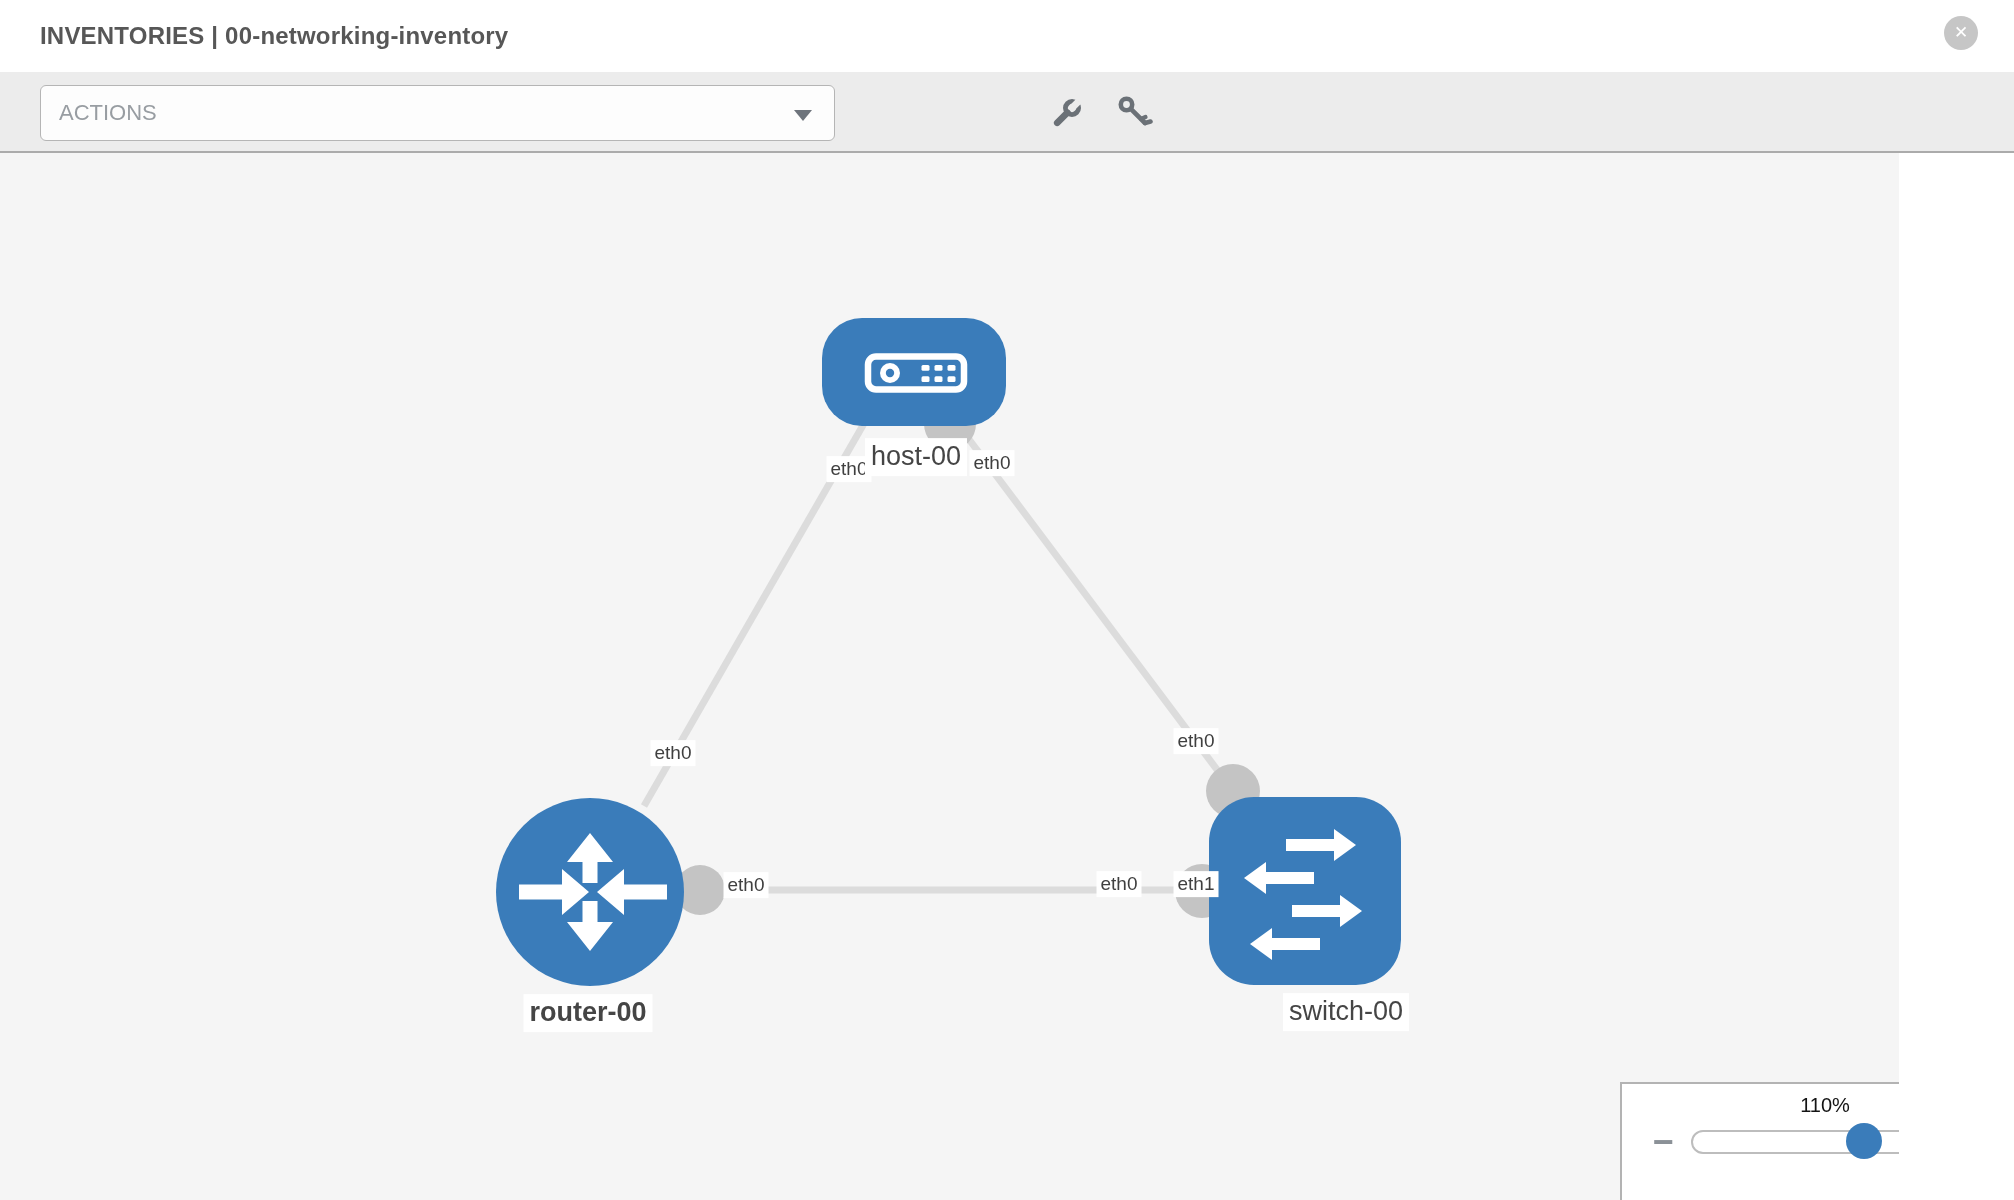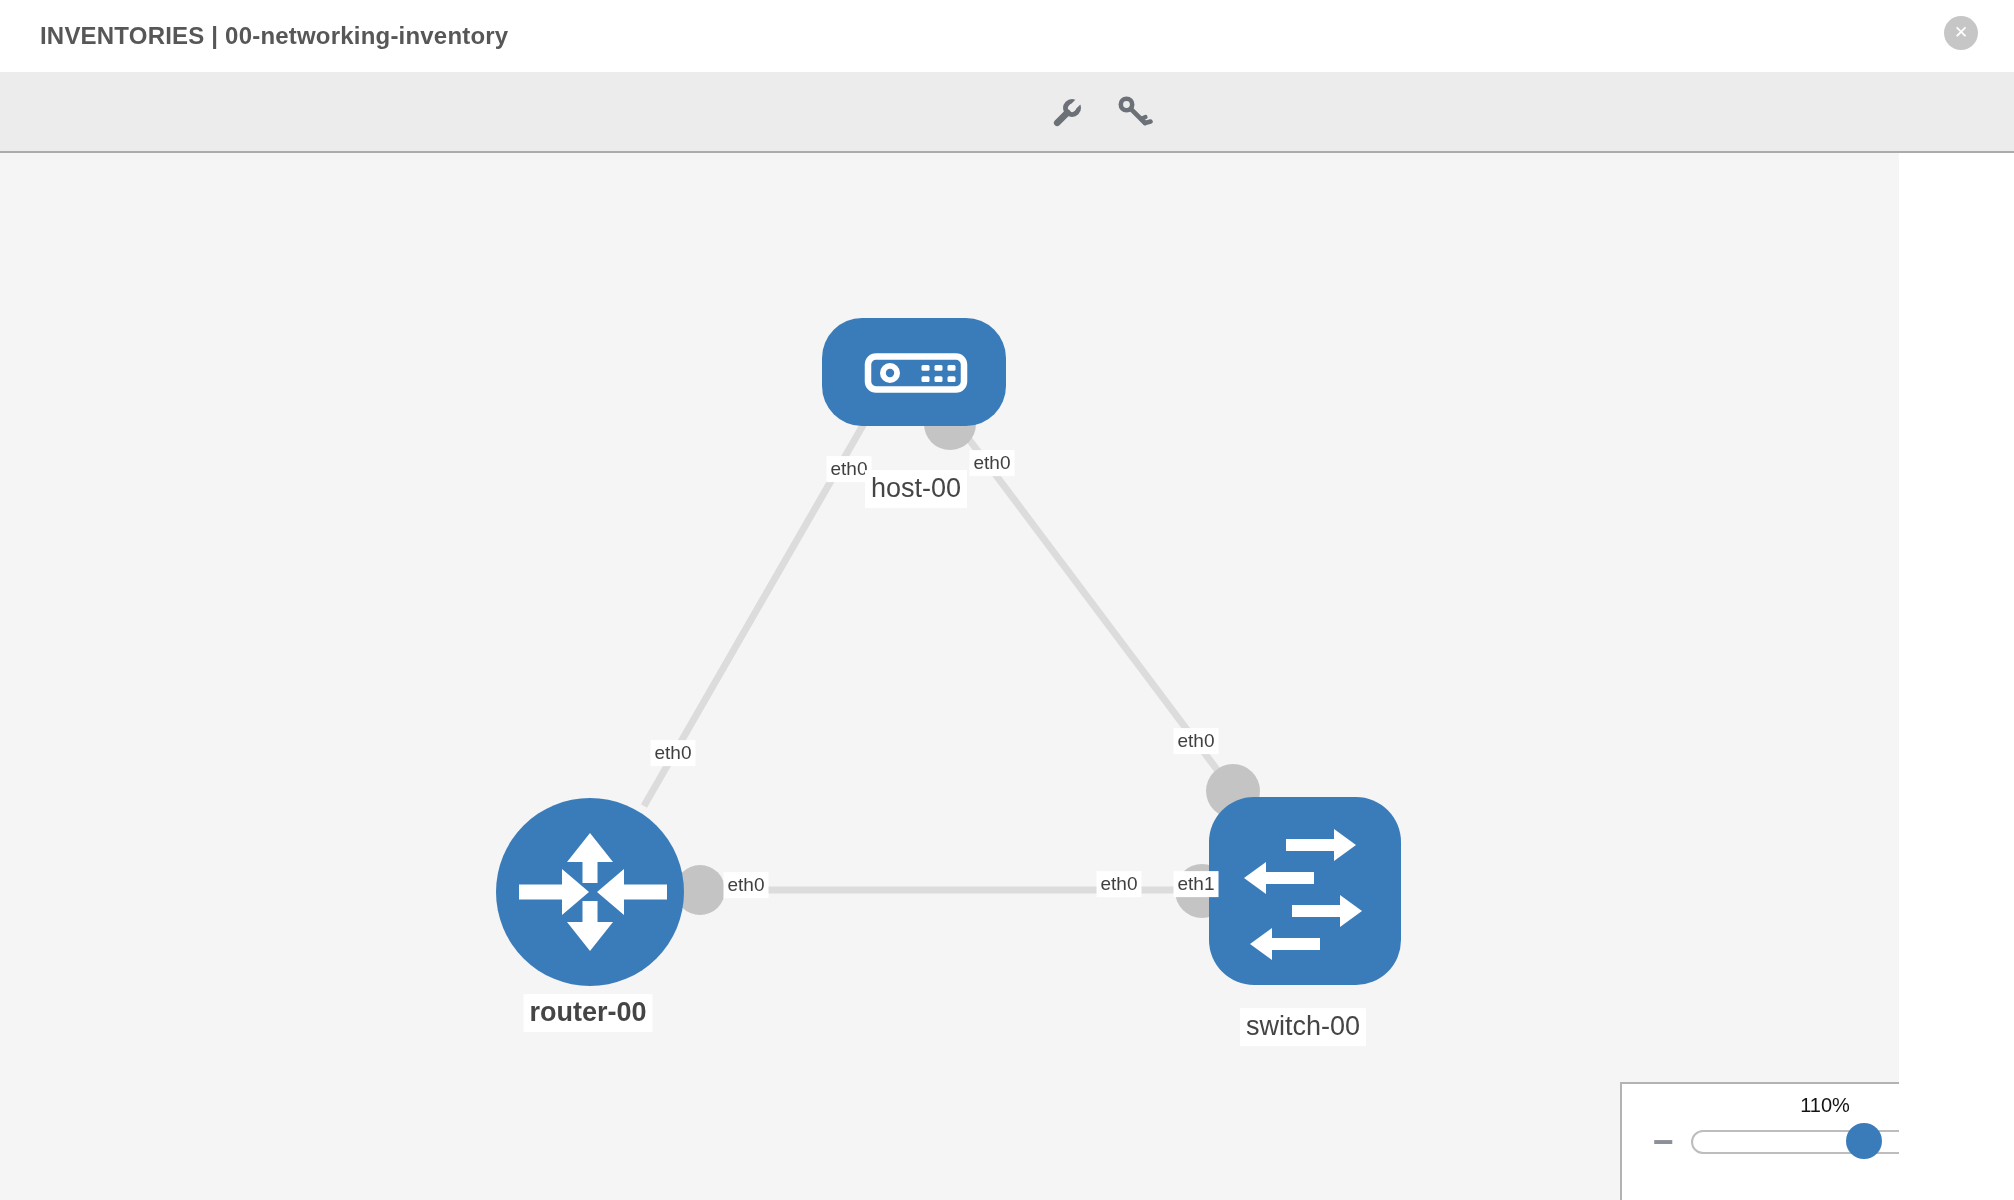--- a/index.html
+++ b/index.html
@@ -89,20 +89,24 @@
 <div class="app">
 
   <div class="header">
     <h1 class="page-title">INVENTORIES | 00-networking-inventory</h1>
     <button class="close-btn">
       <span>✕</span>
     </button>
   </div>
 
   <div class="toolbar">
+    <div class="select select-actions">
+      <span>ACTIONS</span>
+      <span class="caret"></span>
+    </div>
 
     <span class="tool-icon tool-icon-wrench">
       <svg width="36" height="36" viewBox="-18 -18 36 36">
         <g transform="rotate(45)">
           <circle cx="0" cy="-8.5" r="6.5" fill="none" stroke="#6b7177" stroke-width="5"></circle>
           <rect x="-3.4" y="-18" width="6.8" height="8" fill="#ececec"></rect>
           <line x1="0" y1="-2" x2="0" y2="12.5" stroke="#6b7177" stroke-width="6.5" stroke-linecap="round"></line>
         </g>
       </svg>
     </span>
@@ -176,23 +180,23 @@
     </svg>
 
     <span class="lbl" style="left:849px;top:316px;">eth0</span>
     <span class="lbl" style="left:992px;top:310px;">eth0</span>
     <span class="lbl" style="left:673px;top:600px;">eth0</span>
     <span class="lbl" style="left:1196px;top:588px;">eth0</span>
     <span class="lbl" style="left:746px;top:732px;">eth0</span>
     <span class="lbl" style="left:1119px;top:731px;">eth0</span>
     <span class="lbl" style="left:1196px;top:731px;">eth1</span>
 
-    <span class="lbl node-lbl" style="left:916px;top:304px;margin-top:32px;">host-00</span>
+    <span class="lbl node-lbl" style="left:916px;top:304px;">host-00</span>
     <span class="lbl node-lbl" style="left:588px;top:860px;font-weight:bold;">router-00</span>
-    <span class="lbl node-lbl" style="left:1303px;top:859px;margin-top:15px;">switch-00</span>
+    <span class="lbl node-lbl" style="left:1346px;top:859px;">switch-00</span>
 
     <div class="zoom-panel">
       <div class="zoom-level">110%</div>
       <button class="zoom-btn zoom-minus">−</button>
       <div class="zoom-track"></div>
       <div class="zoom-knob"></div>
       <button class="zoom-btn zoom-plus">+</button>
     </div>
 
   </div>

